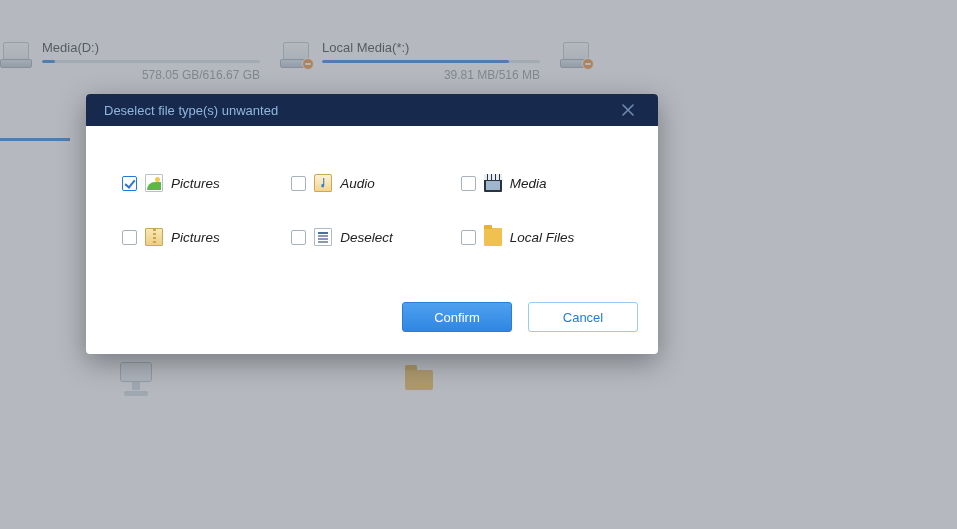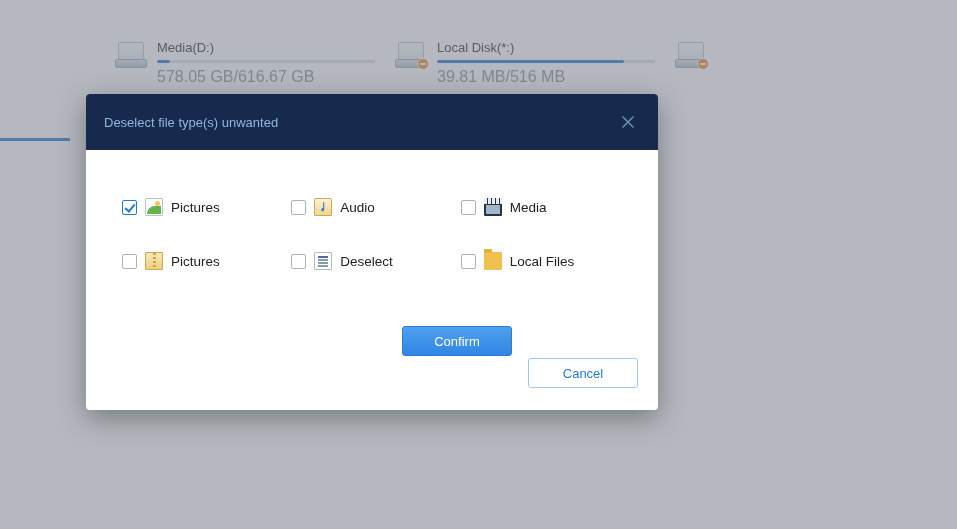--- a/index.html
+++ b/index.html
@@ -17,21 +17,20 @@
     background: rgba(120,128,138,0.55);
     z-index: 5;
   }
   .drives-row {
     position: absolute;
     top: 40px;
     left: 0;
     right: 0;
     display: flex;
     gap: 20px;
-    padding-left: 115px;
     z-index: 1;
   }
   .drive {
     display: flex;
     gap: 10px;
     width: 260px;
   }
   .drive-icon {
     width: 32px;
     height: 28px;
@@ -82,21 +81,22 @@
     overflow: hidden;
   }
   .progress .fill {
     position: absolute;
     left: 0; top: 0; bottom: 0;
     background: #1f7bd8;
     border-radius: 2px;
   }
   .drive-size {
     color: #8a9199;
-    font-size: 16px;
+    font-size: 12px;
+    text-align: right;
   }
   .selected-underline {
     position: absolute;
     top: 138px;
     left: 0;
     width: 70px;
     height: 3px;
     background: #1f7bd8;
     z-index: 1;
   }
@@ -151,39 +151,40 @@
     width: 572px;
     background: #fff;
     border-radius: 4px;
     box-shadow: 0 8px 28px rgba(0,0,0,0.35);
     z-index: 10;
     overflow: hidden;
   }
   .dialog-header {
     background: #18294e;
     color: #8fb7dd;
-    height: 56px;
+    height: 32px;
     display: flex;
     align-items: center;
     padding: 0 18px;
     font-size: 13px;
     position: relative;
   }
   .dialog-close {
     position: absolute;
     right: 10px; top: 0; bottom: 0;
     width: 40px;
     display: flex;
     align-items: center;
     justify-content: center;
     cursor: pointer;
   }
   .dialog-close svg { width: 14px; height: 14px; }
   .dialog-body {
     padding: 48px 40px 12px 36px;
+    font-style: italic;
   }
   .types-grid {
     display: grid;
     grid-template-columns: repeat(3, 1fr);
     row-gap: 36px;
     column-gap: 12px;
     margin-bottom: 44px;
   }
   .type-item {
     display: flex;
@@ -330,21 +331,20 @@
   .btn-primary {
     background: linear-gradient(#4fa0ef,#2f86e2);
     border-color: #2b7dd4;
     color: #fff;
     text-align: right;
   }
   .btn-secondary {
     background: #fff;
     border-color: #9ec9ef;
     color: #1f7bd8;
-    margin-top: 32px;
   }
 </style>
 </head>
 <body>
 
 <div class="drives-row">
   <div class="drive">
     <div class="drive-icon">
       <div class="slab"></div>
         <div class="base"></div>
@@ -358,21 +358,21 @@
     </div>
   </div>
 
   <div class="drive">
     <div class="drive-icon">
       <div class="slab"></div>
         <div class="base"></div>
         <div class="badge"></div>
     </div>
     <div class="drive-info">
-      <div class="drive-name">Local Disk(*:)</div>
+      <div class="drive-name">Local Media(*:)</div>
       <div class="progress">
         <div class="fill" style="width:86%"></div>
       </div>
       <div class="drive-size">39.81 MB/516 MB</div>
     </div>
   </div>
 
   <div class="drive">
     <div class="drive-icon">
       <div class="slab"></div>

